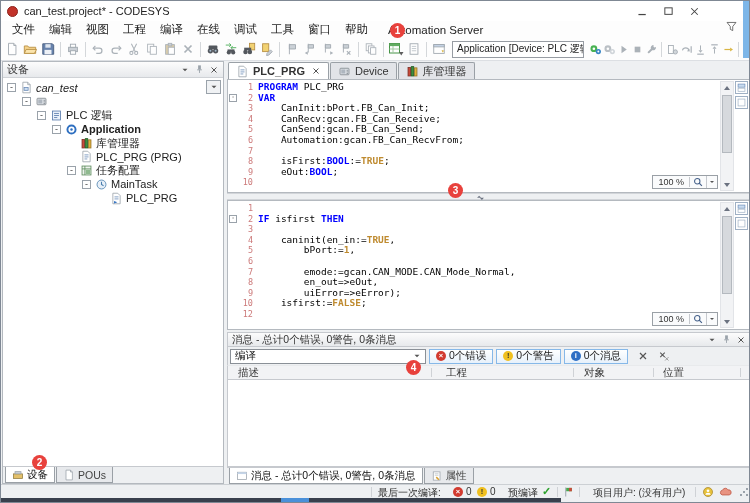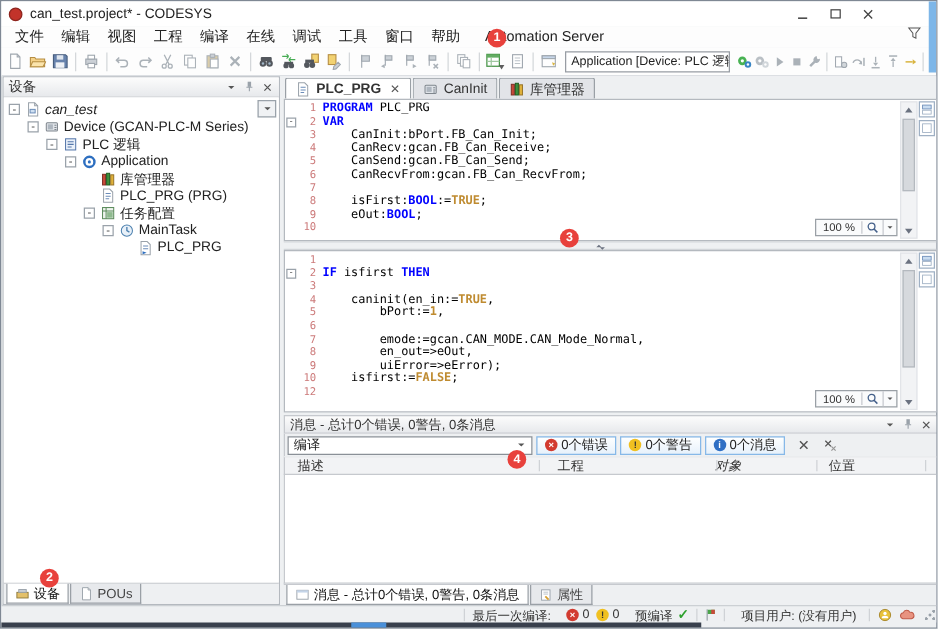--- a/index.html
+++ b/index.html
@@ -33,21 +33,21 @@
              display:flex;align-items:center;font-size:11px;color:#333;padding:0 4px;}
   .lp-tools{margin-left:auto;display:flex;gap:4px;align-items:center;}
   .tree{flex:1;position:relative;overflow:hidden;background:#fff;padding-top:3px;}
   .tree-dd{position:absolute;top:2px;right:2px;width:15px;height:14px;border:1px solid #9aa2aa;
            background:#f0f2f4;display:flex;align-items:center;justify-content:center;}
   .tree-row{height:13.8px;display:flex;align-items:center;white-space:nowrap;font-size:11px;color:#222;}
   .tree-row .icon{margin:0 3px 0 1px;flex:none;display:flex;}
   .expander{width:9px;height:9px;border:1px solid #9aa2aa;background:#fff;font-size:9px;line-height:7px;
             text-align:center;color:#444;flex:none;margin-right:3px;}
   .expander.hidden{visibility:hidden;}
-  .tree-label.b{font-weight:normal;} .tree-label.i{font-style:italic;}
+  .tree-label.b{font-weight:bold;} .tree-label.i{font-style:italic;}
   .dock-tabs{height:17px;background:#eef0f2;border-top:1px solid #c6c9ce;display:flex;align-items:stretch;padding-left:2px;}
   .ltab{display:flex;align-items:center;gap:3px;font-size:10.5px;color:#444;padding:0 6px;
         border:1px solid #9aa0a6;border-top:none;background:#e7e9ec;margin-right:1px;white-space:nowrap;overflow:hidden;}
   .ltab.active{background:#fff;color:#111;}
 
   .vsplit{width:3px;flex:none;}
   .main{flex:1;display:flex;flex-direction:column;min-width:0;}
   .doc-tabs{height:18px;display:flex;align-items:flex-end;padding-left:1px;background:#eef0f2;}
   .dtab{height:17px;display:flex;align-items:center;gap:4px;padding:0 7px;font-size:11px;color:#333;
         border:1px solid #9aa0a6;border-bottom:none;border-radius:2px 2px 0 0;background:#e2e4e8;margin-right:1px;}
@@ -457,21 +457,20 @@
           </div>
           <div class="tree-row" style="padding-left: 19px;">
             <span class="expander">-</span>
             <span class="icon">
               <svg viewBox="0 0 16 16" width="13" height="13">
                 <rect x="2.5" y="4" width="11" height="8" rx="1" fill="#dfe3e8" stroke="#7f868d"></rect>
                 <rect x="4" y="5.5" width="5" height="5" fill="#aeb6bf"></rect>
                 <path d="M10.5 6.5h2M10.5 8.5h2M10.5 10.5h2" stroke="#7f868d"></path>
               </svg>
             </span>
-            <span class="tree-label">Device (GCAN-PLC-M Series)</span>
           </div>
           <div class="tree-row" style="padding-left: 34px;">
             <span class="expander">-</span>
             <span class="icon">
               <svg viewBox="0 0 16 16" width="13" height="13">
                 <rect x="3" y="2.5" width="10" height="11" fill="#eaf1fa" stroke="#5577aa"></rect>
                 <path d="M5 5.5h6M5 8h6M5 10.5h4" stroke="#5577aa"></path>
               </svg>
             </span>
             <span class="tree-label">PLC 逻辑</span>
@@ -581,21 +580,21 @@
             </span>
         </span>
         <span class="dtab">
           <span class="icon">
               <svg viewBox="0 0 16 16" width="13" height="13">
                 <rect x="2.5" y="4" width="11" height="8" rx="1" fill="#dfe3e8" stroke="#7f868d"></rect>
                 <rect x="4" y="5.5" width="5" height="5" fill="#aeb6bf"></rect>
                 <path d="M10.5 6.5h2M10.5 8.5h2M10.5 10.5h2" stroke="#7f868d"></path>
               </svg>
             </span>
-          <span>CanInit</span>
+          <span>Device</span>
         </span>
         <span class="dtab">
           <span class="icon">
               <svg viewBox="0 0 16 16" width="13" height="13">
                 <rect x="2.5" y="3" width="3" height="10.5" fill="#c94a3a" stroke="#7e2e24"></rect>
                 <rect x="6.5" y="2" width="3" height="11.5" fill="#3d8f3d" stroke="#1f5c1f"></rect>
                 <rect x="10.5" y="3.5" width="3" height="10" fill="#e0b23a" stroke="#97742a"></rect>
               </svg>
             </span>
           <span>库管理器</span>
@@ -627,21 +626,21 @@
               <span class="cl-code"><span class="tok-pl">    CanRecv:gcan.FB_Can_Receive;</span></span>
             </div>
             <div class="code-line">
               <span class="cl-fold"></span>
               <span class="cl-num">5</span>
               <span class="cl-code"><span class="tok-pl">    CanSend:gcan.FB_Can_Send;</span></span>
             </div>
             <div class="code-line">
               <span class="cl-fold"></span>
               <span class="cl-num">6</span>
-              <span class="cl-code"><span class="tok-pl">    CanRecvFrom:gcan.FB_Can_RecvFrom;</span></span>
+              <span class="cl-code"><span class="tok-pl">    Automation:gcan.FB_Can_RecvFrom;</span></span>
             </div>
             <div class="code-line">
               <span class="cl-fold"></span>
               <span class="cl-num">7</span>
               <span class="cl-code"></span>
             </div>
             <div class="code-line">
               <span class="cl-fold"></span>
               <span class="cl-num">8</span>
               <span class="cl-code"><span class="tok-pl">    isFirst:</span><span class="tok-kw">BOOL</span><span class="tok-pl">:=</span><span class="tok-lit">TRUE</span><span class="tok-pl">;</span></span>
@@ -862,21 +861,21 @@
             <svg viewBox="0 0 16 16" width="12" height="12">
               <path d="M3 3.5l6 6M9 3.5l-6 6" stroke="#555" stroke-width="1.4"></path>
               <path d="M9.5 9.5l4.5 4.5M14 9.5l-4.5 4.5" stroke="#999" stroke-width="1.3"></path>
             </svg>
           </span>
       </div>
 
       <div class="msg-cols">
         <span class="mc" style="left:10px;">描述</span>
         <span class="mc" style="left:218px;">工程</span>
-        <span class="mc" style="left:344px;font-style:italic;">对象</span>
+        <span class="mc" style="left:356px;">对象</span>
         <span class="mc" style="left:435px;">位置</span>
         <span class="mc-sep" style="left:203px;"></span>
           <span class="mc-sep" style="left:345px;"></span>
         <span class="mc-sep" style="left:425px;"></span>
           <span class="mc-sep" style="left:512px;"></span>
       </div>
 
       <div class="msg-body"></div>
 
       <div class="dock-tabs">

